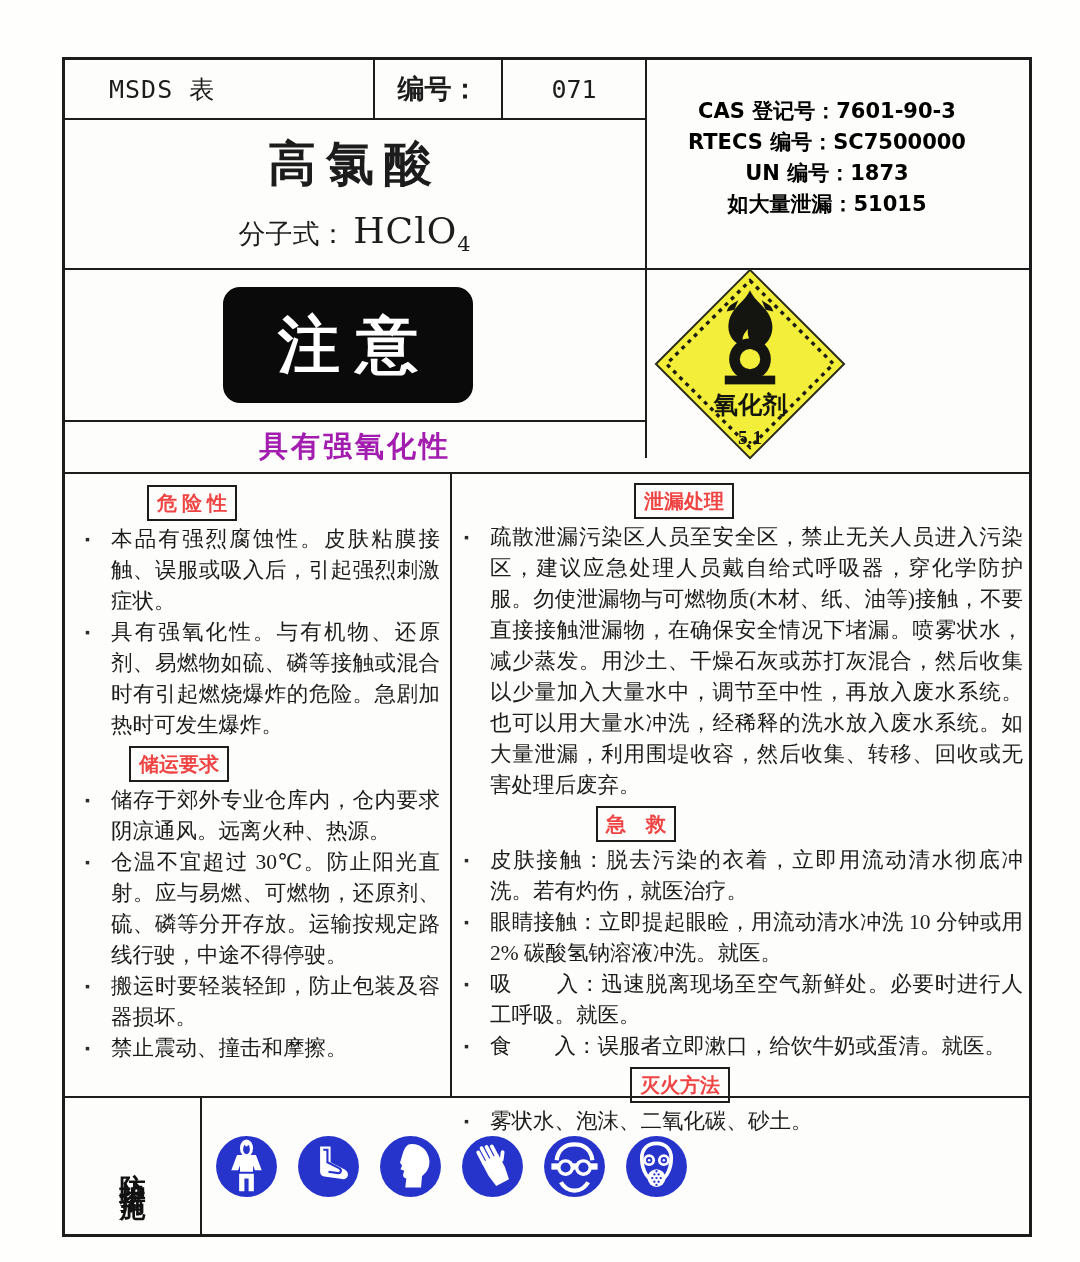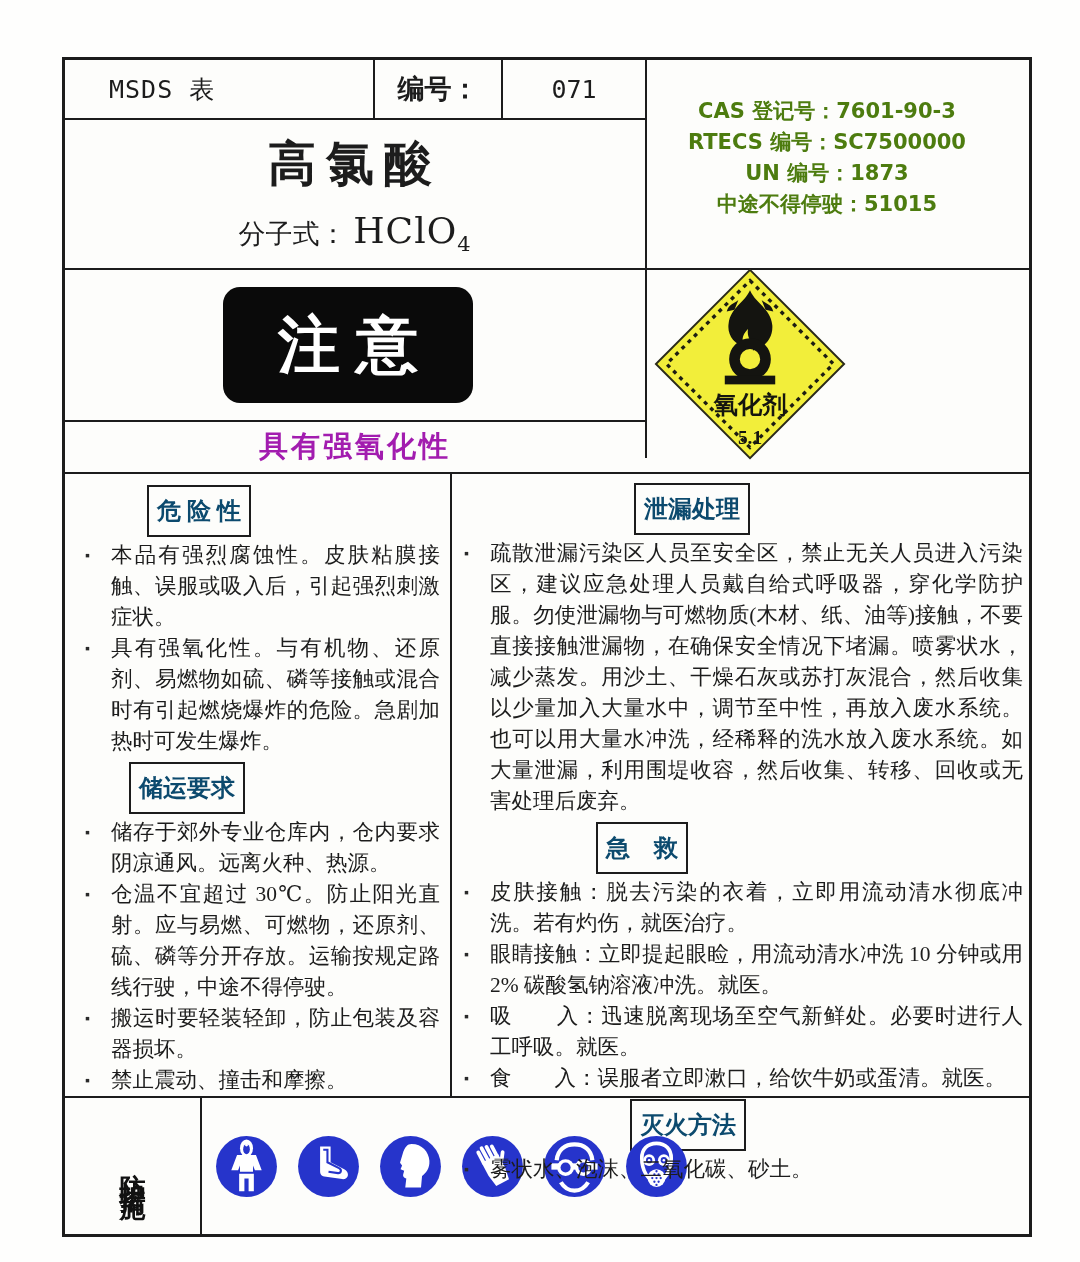--- a/index.html
+++ b/index.html
@@ -29,21 +29,21 @@
   .title-block { height:136px; text-align:center; }
   .chem-name { margin-top:12px; font-size:48px; font-weight:bold; letter-spacing:10px; }
   .formula-line { margin-top:14px; font-size:27px; }
   .formula-val { font-size:36px; font-family:"DejaVu Serif",serif; letter-spacing:1px; }
   .formula-val sub { font-size:21px; }
 
   
   .registry {
     display:flex; flex-direction:column; justify-content:center; align-items:center;
     height:196px; font-family:"DejaVu Sans",sans-serif; font-weight:bold;
-    font-size:21px; line-height:31px; color:#4d7c0f; padding-right:22px;
+    font-size:21px; line-height:31px; color:#000000; padding-right:22px;
   }
 
   
   .notice-cell { height:152px; border-bottom:2px solid #1c1c1c; display:flex; align-items:center; }
   .notice-box {
     margin-left:158px; width:250px; height:116px; background:#0a0a0a;
     color:#ffffff; font-size:62px; font-weight:bold; letter-spacing:16px;
     display:flex; align-items:center; justify-content:center; padding-left:16px;border-radius:17px;
   }
   .statement-cell {
@@ -52,21 +52,21 @@
   }
   .diamond-cell { display:flex; align-items:center; padding-left:6px; height:188px; }
 
   
   .content { height:624px; font-size:21.5px; line-height:31px; text-align:justify; }
   .col-left  { width:387px; border-right:2px solid #1c1c1c; padding:6px 10px 0 0; }
   .col-right { flex:1; padding:4px 6px 0 0; }
   .hdr-row { margin:5px 0 3px; }
   .sec-hdr {
     display:inline-block; border:2px solid #1c1c1c; font-weight:bold;
-    font-size:24px; line-height:32px; padding:8px 8px; white-space:pre; color:#0c4a6e;
+    font-size:20px; line-height:32px; padding:0 8px; white-space:pre; color:#ef4444;
   }
   .hdr-danger  { margin-left:82px; }
   .hdr-storage { margin-left:64px; }
   .hdr-leak    { margin-left:182px; }
   .hdr-aid     { margin-left:144px; }
   .hdr-fire    { margin-left:178px; }
   ul.bullets { list-style:none; margin:1px 0 0; }
   .col-left  ul.bullets { padding-left:46px; }
   .col-right ul.bullets { padding-left:38px; }
   ul.bullets li { position:relative; }
@@ -100,21 +100,21 @@
             <span>分子式：</span>
             <span class="formula-val"><span>HClO</span><sub>4</sub></span>
           </div>
         </div>
       </div>
       <div class="right-block">
         <div class="registry">
           <div><span>CAS 登记号：</span><span>7601-90-3</span></div>
           <div><span>RTECS 编号：</span><span>SC7500000</span></div>
           <div><span>UN 编号：</span><span>1873</span></div>
-          <div><span>中途不得停驶：</span><span>51015</span></div>
+          <div><span>如大量泄漏：</span><span>51015</span></div>
         </div>
       </div>
     </div>
 
     <div class="sec">
       <div class="left-block">
         <div class="notice-cell">
           <div class="notice-box">注意</div>
         </div>
         <div class="statement-cell">具有强氧化性</div>

